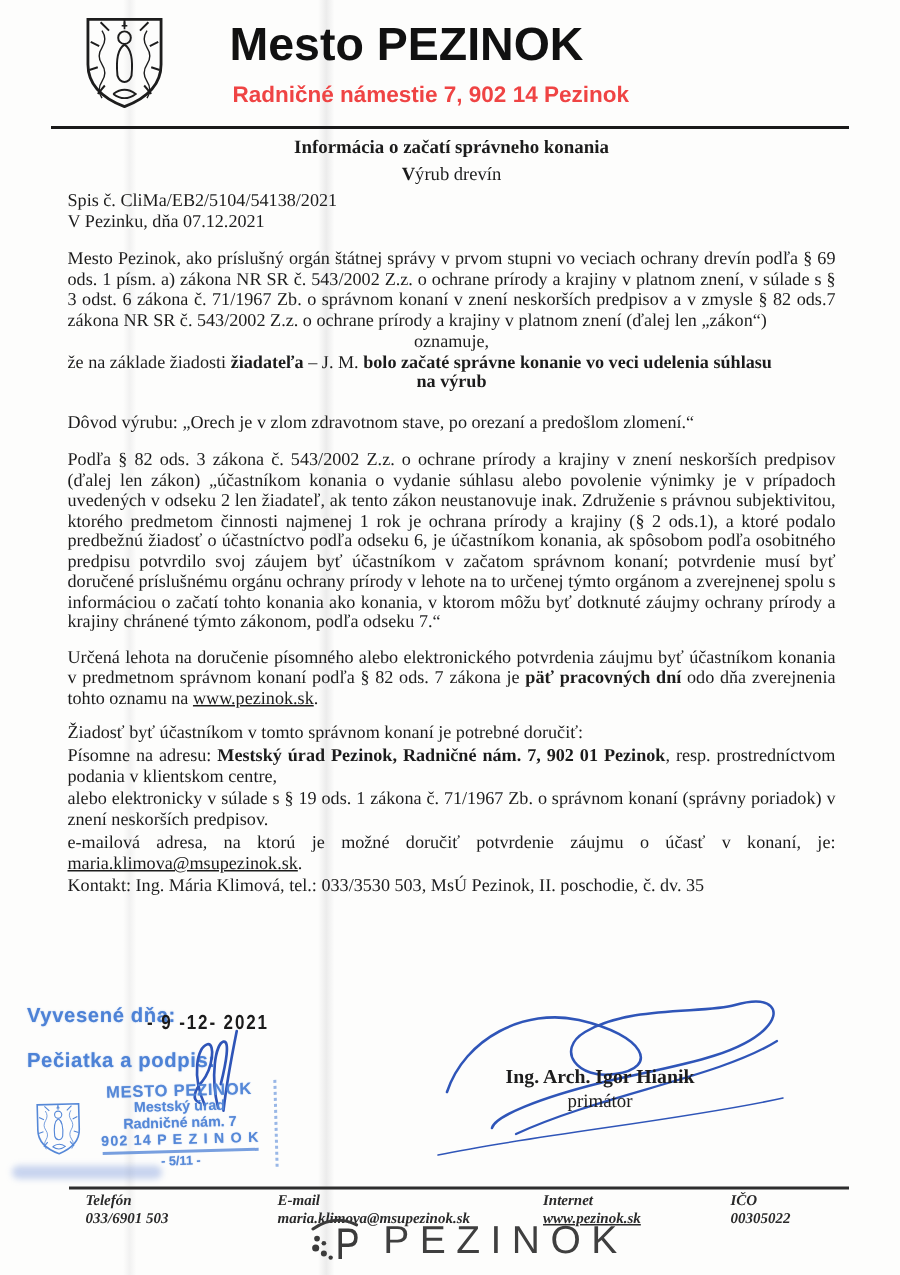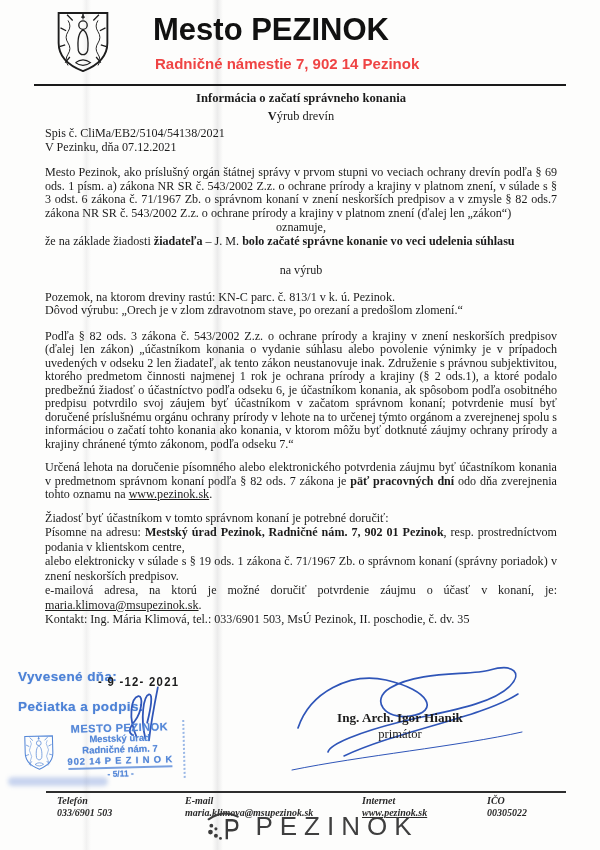--- a/index.html
+++ b/index.html
@@ -27,21 +27,21 @@
   
   .content{position:absolute;left:45px;top:92px;width:512px;font-size:12.1px;line-height:13.5px;}
   .center{text-align:center;}
   .just{text-align:justify;}
   b{font-weight:700;}
   .doc-title{font-weight:700;font-size:12.6px;}
   .doc-subtitle{margin-top:4px;font-size:12.4px;}
   .meta{margin-top:4px;}
   .p-intro{margin-top:12px;}
   .announce{margin-top:1px;}
-  .subject-block{margin-top:16px;font-weight:400;}
+  .subject-block{margin-top:0;font-weight:700;}
   .details{margin-top:13px;}
   .p-legal{margin-top:12px;}
   .p-deadline{margin-top:10px;}
   .delivery{margin-top:9px;line-height:14.5px;}
   .link{text-decoration:underline;cursor:pointer;color:inherit;}
   
   .posting{position:absolute;left:0;top:664px;width:600px;height:128px;}
   .blue-label{position:absolute;font-family:"Liberation Sans","DejaVu Sans",sans-serif;
       font-weight:700;font-size:13.5px;color:var(--stamp-blue);letter-spacing:.4px;
       text-shadow:0 0 1px rgba(77,130,214,.55);}
@@ -115,34 +115,33 @@
 
     <p class="p-intro just" style="margin:12px 0 0;">Mesto Pezinok, ako príslušný orgán štátnej správy v prvom stupni vo veciach ochrany drevín podľa § 69 ods. 1 písm. a) zákona NR SR č. 543/2002 Z.z. o ochrane prírody a krajiny v platnom znení, v súlade s § 3 odst. 6 zákona č. 71/1967 Zb. o správnom konaní v znení neskorších predpisov a v zmysle § 82 ods.7 zákona NR SR č. 543/2002 Z.z. o ochrane prírody a krajiny v platnom znení (ďalej len „zákon“)</p>
     <div class="announce center">oznamuje,</div>
     <div><span>že na základe žiadosti </span><b>žiadateľa</b><span> – J. M. </span><b>bolo začaté správne konanie vo veci udelenia súhlasu</b></div>
 
     <div class="subject-block center">
       <div>na výrub</div>
     </div>
 
     <div class="details">
-      <div>Pozemok, na ktorom dreviny rastú: KN-C parc. č. 813/1 v k. ú. Pezinok.</div>
       <div>Dôvod výrubu: „Orech je v zlom zdravotnom stave, po orezaní a predošlom zlomení.“</div>
     </div>
 
     <p class="p-legal just" style="margin:12px 0 0;">Podľa § 82 ods. 3 zákona č. 543/2002 Z.z. o ochrane prírody a krajiny v znení neskorších predpisov (ďalej len zákon) „účastníkom konania o vydanie súhlasu alebo povolenie výnimky je v prípadoch uvedených v odseku 2 len žiadateľ, ak tento zákon neustanovuje inak. Združenie s právnou subjektivitou, ktorého predmetom činnosti najmenej 1 rok je ochrana prírody a krajiny (§ 2 ods.1), a ktoré podalo predbežnú žiadosť o účastníctvo podľa odseku 6, je účastníkom konania, ak spôsobom podľa osobitného predpisu potvrdilo svoj záujem byť účastníkom v začatom správnom konaní; potvrdenie musí byť doručené príslušnému orgánu ochrany prírody v lehote na to určenej týmto orgánom a zverejnenej spolu s informáciou o začatí tohto konania ako konania, v ktorom môžu byť dotknuté záujmy ochrany prírody a krajiny chránené týmto zákonom, podľa odseku 7.“</p>
 
     <p class="p-deadline just" style="margin:10px 0 0;"><span>Určená lehota na doručenie písomného alebo elektronického potvrdenia záujmu byť účastníkom konania v predmetnom správnom konaní podľa § 82 ods. 7 zákona je </span><b>päť pracovných dní</b><span> odo dňa zverejnenia tohto oznamu na </span><span class="link">www.pezinok.sk</span><span>.</span></p>
 
     <div class="delivery">
       <div>Žiadosť byť účastníkom v tomto správnom konaní je potrebné doručiť:</div>
       <div class="just"><span>Písomne na adresu: </span><b>Mestský úrad Pezinok, Radničné nám. 7, 902 01 Pezinok</b><span>, resp. prostredníctvom podania v klientskom centre,</span></div>
       <div class="just">alebo elektronicky v súlade s § 19 ods. 1 zákona č. 71/1967 Zb. o správnom konaní (správny poriadok) v znení neskorších predpisov.</div>
       <div class="just"><span>e-mailová adresa, na ktorú je možné doručiť potvrdenie záujmu o účasť v konaní, je: </span><span class="link">maria.klimova@msupezinok.sk</span><span>.</span></div>
-      <div>Kontakt: Ing. Mária Klimová, tel.: 033/6901 503, MsÚ Pezinok, II. poschodie, č. dv. 35</div>
+      <div>Kontakt: Ing. Mária Klimová, tel.: 033/3530 503, MsÚ Pezinok, II. poschodie, č. dv. 35</div>
     </div>
   </div>
 
   <div class="posting">
     <div class="blue-label lbl-posted">Vyvesené dňa:</div>
     <div class="date-stamp">- 9 -12- 2021</div>
     <div class="blue-label lbl-stamp">Pečiatka a podpis:</div>
 
     <svg class="pen-scribble" width="46" height="62" viewBox="0 0 50 70" fill="none" stroke="currentColor" stroke-width="2" stroke-linecap="round">
       <path d="M20,62 C10,40 14,18 22,16 C28,15 26,34 18,44 C12,51 10,58 16,60"></path>

